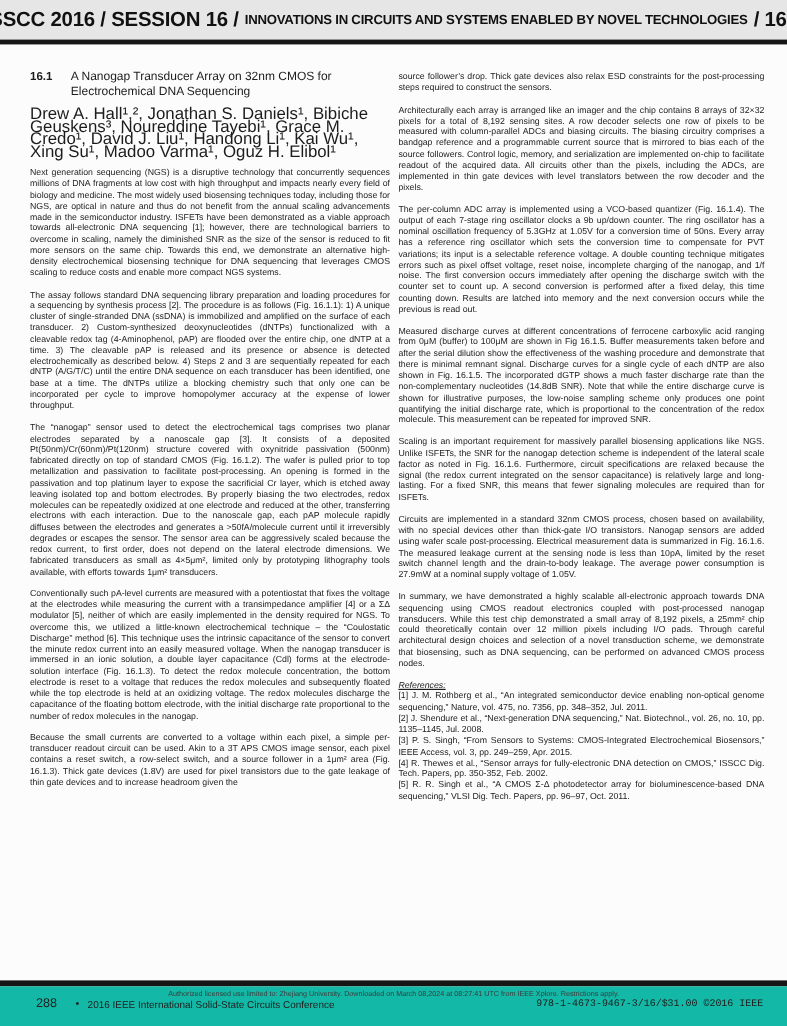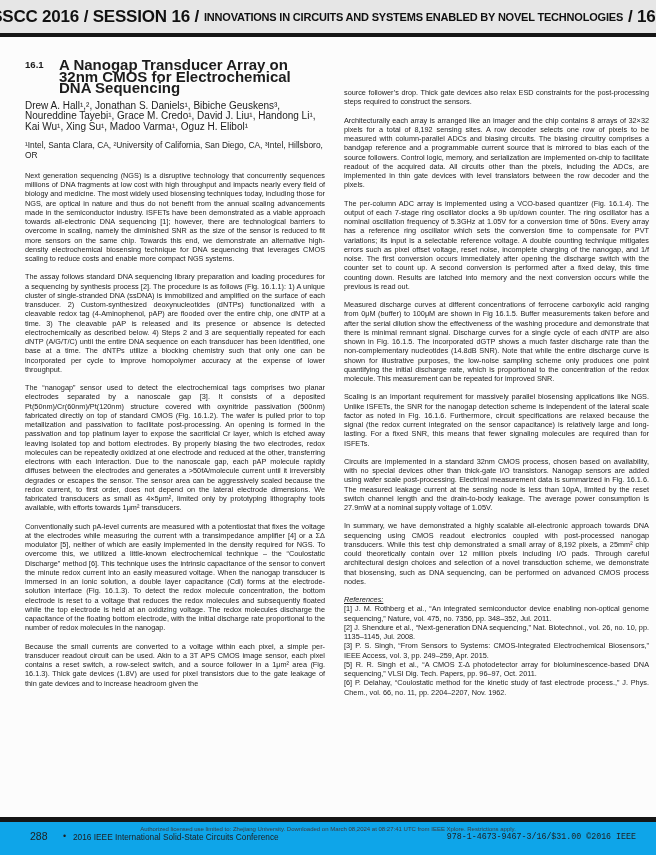--- a/index.html
+++ b/index.html
@@ -27,35 +27,34 @@
     letter-spacing:-0.2px;
   }
   .h-big   { font-size:17px; }
   .h-small { font-size:11px; }
 
   
   .content {
     position:absolute; top:37px; left:0; width:656px;
     display:flex; gap:7px;
     padding:22px 7px 0 25px;
-    align-items:flex-end;
   }
   .col-left  { width:300px; flex:none; }
-  .col-right { width:305px; flex:none;margin-left:12px; }
+  .col-right { width:305px; flex:none; }
 
   .title-row { display:flex; margin-bottom:7px; }
   .pnum {
     flex:none; width:34px;
     font-weight:bold; font-size:9.6px; line-height:11.5px;
   }
   .ptitle {
-    font-weight:bold; font-size:15px; line-height:11.5px;
+    font-weight:normal; font-size:10px; line-height:11.5px;
   }
   .authors {
-    font-size:10px; line-height:10.5px;
+    font-size:14px; line-height:10.5px;
     margin-bottom:8px;
   }
   .affils {
     font-size:8.4px; line-height:10.4px;
     margin-bottom:10px;
   }
   .body-par {
     font-size:7.3px; line-height:9.25px;
     text-align:justify;
     margin-bottom:9px;
@@ -70,21 +69,21 @@
     text-align:justify;
   }
 
   
   .footer-rule {
     position:absolute; left:0; top:817px; width:656px; height:5px;
     background:#161616;
   }
   .footer-bar {
     position:absolute; left:0; top:822px; width:656px; height:33px;
-    background:#0ea5e9;
+    background:#14b8a6;
   }
   .watermark {
     position:absolute; top:4px; left:0; width:656px;
     text-align:center;
     font-size:6px; color:#3c3c3c;
     white-space:nowrap;
   }
   .footer-row { position:absolute; top:8px; left:0; width:656px; height:20px; }
   .page-num { position:absolute; left:30px; top:0; font-size:10.5px; color:#1e1e1e; }
   .f-bullet { position:absolute; left:63px; top:1px; font-size:9px; color:#1e1e1e; }
@@ -103,42 +102,41 @@
   </header>
 
   <main class="content">
 
     <section class="col col-left">
       <div class="title-row">
         <span class="pnum">16.1</span>
         <h1 class="ptitle">A Nanogap Transducer Array on 32nm CMOS for Electrochemical DNA Sequencing</h1>
       </div>
       <p class="authors">Drew A. Hall¹,², Jonathan S. Daniels¹, Bibiche Geuskens³, Noureddine Tayebi¹, Grace M. Credo¹, David J. Liu¹, Handong Li¹, Kai Wu¹, Xing Su¹, Madoo Varma¹, Oguz H. Elibol¹</p>
-      <p class="affils">¹Intel, Santa Clara, CA, ²University of California, San Diego, CA, ³Intel, Hillsboro, OR</p>
       <p class="body-par">Next generation sequencing (NGS) is a disruptive technology that concurrently sequences millions of DNA fragments at low cost with high throughput and impacts nearly every field of biology and medicine. The most widely used biosensing techniques today, including those for NGS, are optical in nature and thus do not benefit from the annual scaling advancements made in the semiconductor industry. ISFETs have been demonstrated as a viable approach towards all-electronic DNA sequencing [1]; however, there are technological barriers to overcome in scaling, namely the diminished SNR as the size of the sensor is reduced to fit more sensors on the same chip. Towards this end, we demonstrate an alternative high-density electrochemical biosensing technique for DNA sequencing that leverages CMOS scaling to reduce costs and enable more compact NGS systems.</p>
       <p class="body-par">The assay follows standard DNA sequencing library preparation and loading procedures for a sequencing by synthesis process [2]. The procedure is as follows (Fig. 16.1.1): 1) A unique cluster of single-stranded DNA (ssDNA) is immobilized and amplified on the surface of each transducer. 2) Custom-synthesized deoxynucleotides (dNTPs) functionalized with a cleavable redox tag (4-Aminophenol, pAP) are flooded over the entire chip, one dNTP at a time. 3) The cleavable pAP is released and its presence or absence is detected electrochemically as described below. 4) Steps 2 and 3 are sequentially repeated for each dNTP (A/G/T/C) until the entire DNA sequence on each transducer has been identified, one base at a time. The dNTPs utilize a blocking chemistry such that only one can be incorporated per cycle to improve homopolymer accuracy at the expense of lower throughput.</p>
       <p class="body-par">The “nanogap” sensor used to detect the electrochemical tags comprises two planar electrodes separated by a nanoscale gap [3]. It consists of a deposited Pt(50nm)/Cr(60nm)/Pt(120nm) structure covered with oxynitride passivation (500nm) fabricated directly on top of standard CMOS (Fig. 16.1.2). The wafer is pulled prior to top metallization and passivation to facilitate post-processing. An opening is formed in the passivation and top platinum layer to expose the sacrificial Cr layer, which is etched away leaving isolated top and bottom electrodes. By properly biasing the two electrodes, redox molecules can be repeatedly oxidized at one electrode and reduced at the other, transferring electrons with each interaction. Due to the nanoscale gap, each pAP molecule rapidly diffuses between the electrodes and generates a &gt;50fA/molecule current until it irreversibly degrades or escapes the sensor. The sensor area can be aggressively scaled because the redox current, to first order, does not depend on the lateral electrode dimensions. We fabricated transducers as small as 4×5μm², limited only by prototyping lithography tools available, with efforts towards 1μm² transducers.</p>
       <p class="body-par">Conventionally such pA-level currents are measured with a potentiostat that fixes the voltage at the electrodes while measuring the current with a transimpedance amplifier [4] or a ΣΔ modulator [5], neither of which are easily implemented in the density required for NGS. To overcome this, we utilized a little-known electrochemical technique – the “Coulostatic Discharge” method [6]. This technique uses the intrinsic capacitance of the sensor to convert the minute redox current into an easily measured voltage. When the nanogap transducer is immersed in an ionic solution, a double layer capacitance (Cdl) forms at the electrode-solution interface (Fig. 16.1.3). To detect the redox molecule concentration, the bottom electrode is reset to a voltage that reduces the redox molecules and subsequently floated while the top electrode is held at an oxidizing voltage. The redox molecules discharge the capacitance of the floating bottom electrode, with the initial discharge rate proportional to the number of redox molecules in the nanogap.</p>
       <p class="body-par">Because the small currents are converted to a voltage within each pixel, a simple per-transducer readout circuit can be used. Akin to a 3T APS CMOS image sensor, each pixel contains a reset switch, a row-select switch, and a source follower in a 1μm² area (Fig. 16.1.3). Thick gate devices (1.8V) are used for pixel transistors due to the gate leakage of thin gate devices and to increase headroom given the</p>
     </section>
 
     <section class="col col-right">
       <p class="body-par">source follower’s drop. Thick gate devices also relax ESD constraints for the post-processing steps required to construct the sensors.</p>
       <p class="body-par">Architecturally each array is arranged like an imager and the chip contains 8 arrays of 32×32 pixels for a total of 8,192 sensing sites. A row decoder selects one row of pixels to be measured with column-parallel ADCs and biasing circuits. The biasing circuitry comprises a bandgap reference and a programmable current source that is mirrored to bias each of the source followers. Control logic, memory, and serialization are implemented on-chip to facilitate readout of the acquired data. All circuits other than the pixels, including the ADCs, are implemented in thin gate devices with level translators between the row decoder and the pixels.</p>
       <p class="body-par">The per-column ADC array is implemented using a VCO-based quantizer (Fig. 16.1.4). The output of each 7-stage ring oscillator clocks a 9b up/down counter. The ring oscillator has a nominal oscillation frequency of 5.3GHz at 1.05V for a conversion time of 50ns. Every array has a reference ring oscillator which sets the conversion time to compensate for PVT variations; its input is a selectable reference voltage. A double counting technique mitigates errors such as pixel offset voltage, reset noise, incomplete charging of the nanogap, and 1/f noise. The first conversion occurs immediately after opening the discharge switch with the counter set to count up. A second conversion is performed after a fixed delay, this time counting down. Results are latched into memory and the next conversion occurs while the previous is read out.</p>
       <p class="body-par">Measured discharge curves at different concentrations of ferrocene carboxylic acid ranging from 0μM (buffer) to 100μM are shown in Fig 16.1.5. Buffer measurements taken before and after the serial dilution show the effectiveness of the washing procedure and demonstrate that there is minimal remnant signal. Discharge curves for a single cycle of each dNTP are also shown in Fig. 16.1.5. The incorporated dGTP shows a much faster discharge rate than the non-complementary nucleotides (14.8dB SNR). Note that while the entire discharge curve is shown for illustrative purposes, the low-noise sampling scheme only produces one point quantifying the initial discharge rate, which is proportional to the concentration of the redox molecule. This measurement can be repeated for improved SNR.</p>
       <p class="body-par">Scaling is an important requirement for massively parallel biosensing applications like NGS. Unlike ISFETs, the SNR for the nanogap detection scheme is independent of the lateral scale factor as noted in Fig. 16.1.6. Furthermore, circuit specifications are relaxed because the signal (the redox current integrated on the sensor capacitance) is relatively large and long-lasting. For a fixed SNR, this means that fewer signaling molecules are required than for ISFETs.</p>
       <p class="body-par">Circuits are implemented in a standard 32nm CMOS process, chosen based on availability, with no special devices other than thick-gate I/O transistors. Nanogap sensors are added using wafer scale post-processing. Electrical measurement data is summarized in Fig. 16.1.6. The measured leakage current at the sensing node is less than 10pA, limited by the reset switch channel length and the drain-to-body leakage. The average power consumption is 27.9mW at a nominal supply voltage of 1.05V.</p>
       <p class="body-par">In summary, we have demonstrated a highly scalable all-electronic approach towards DNA sequencing using CMOS readout electronics coupled with post-processed nanogap transducers. While this test chip demonstrated a small array of 8,192 pixels, a 25mm² chip could theoretically contain over 12 million pixels including I/O pads. Through careful architectural design choices and selection of a novel transduction scheme, we demonstrate that biosensing, such as DNA sequencing, can be performed on advanced CMOS process nodes.</p>
       <p class="refs-label">References:</p>
       <div class="ref">[1] J. M. Rothberg et al., “An integrated semiconductor device enabling non-optical genome sequencing,” Nature, vol. 475, no. 7356, pp. 348–352, Jul. 2011.</div>
       <div class="ref">[2] J. Shendure et al., “Next-generation DNA sequencing,” Nat. Biotechnol., vol. 26, no. 10, pp. 1135–1145, Jul. 2008.</div>
       <div class="ref">[3] P. S. Singh, “From Sensors to Systems: CMOS-Integrated Electrochemical Biosensors,” IEEE Access, vol. 3, pp. 249–259, Apr. 2015.</div>
+      <div class="ref">[4] R. Thewes et al., “Sensor arrays for fully-electronic DNA detection on CMOS,” ISSCC Dig. Tech. Papers, pp. 350-352, Feb. 2002.</div>
       <div class="ref">[5] R. R. Singh et al., “A CMOS Σ-Δ photodetector array for bioluminescence-based DNA sequencing,” VLSI Dig. Tech. Papers, pp. 96–97, Oct. 2011.</div>
-      <div class="ref">[6] P. Delahay, “Coulostatic method for the kinetic study of fast electrode process.,” J. Phys. Chem., vol. 66, no. 11, pp. 2204–2207, Nov. 1962.</div>
     </section>
 
   </main>
 
   <div class="footer-rule"></div>
 
   <footer class="footer-bar">
     <div class="watermark">Authorized licensed use limited to: Zhejiang University. Downloaded on March 08,2024 at 08:27:41 UTC from IEEE Xplore.  Restrictions apply.</div>
     <div class="footer-row">
       <span class="page-num">288</span>

